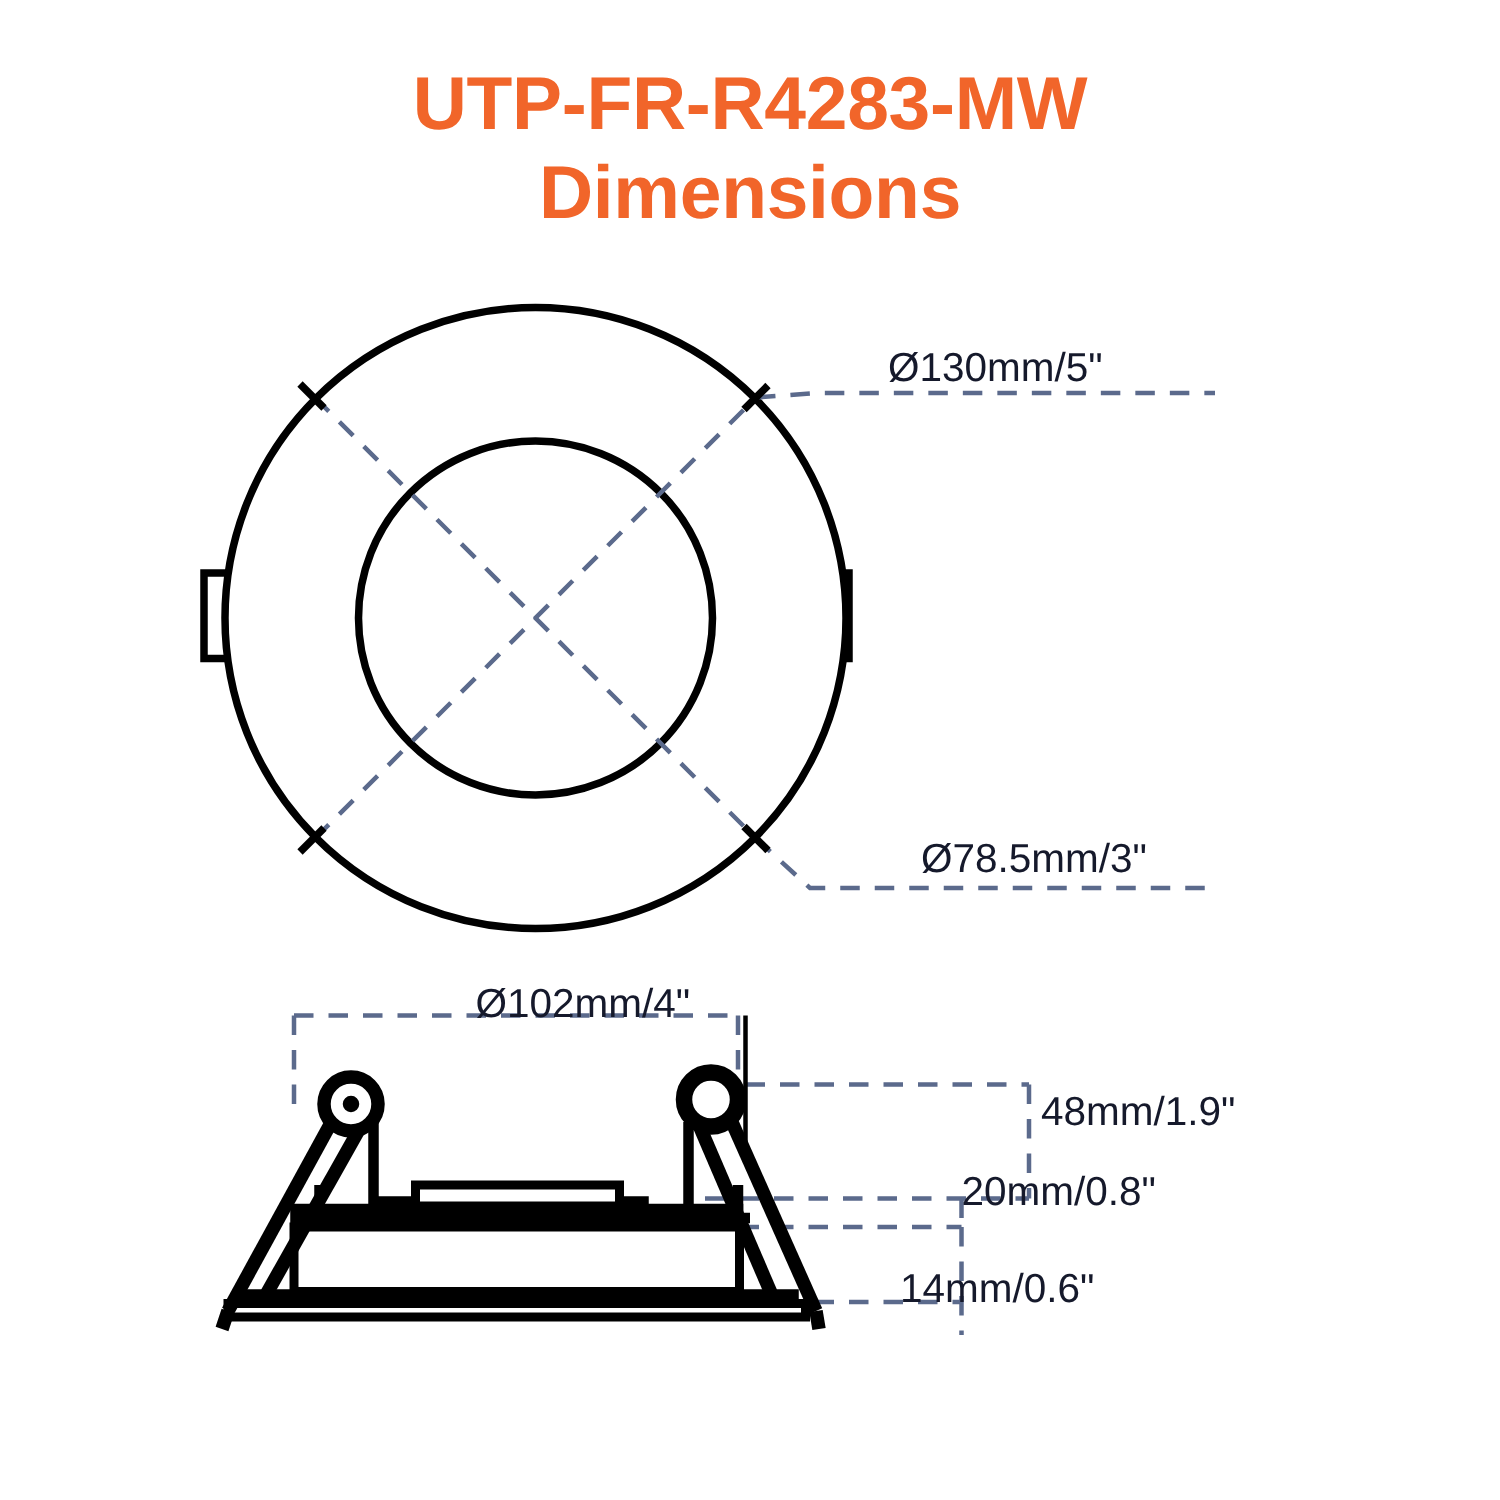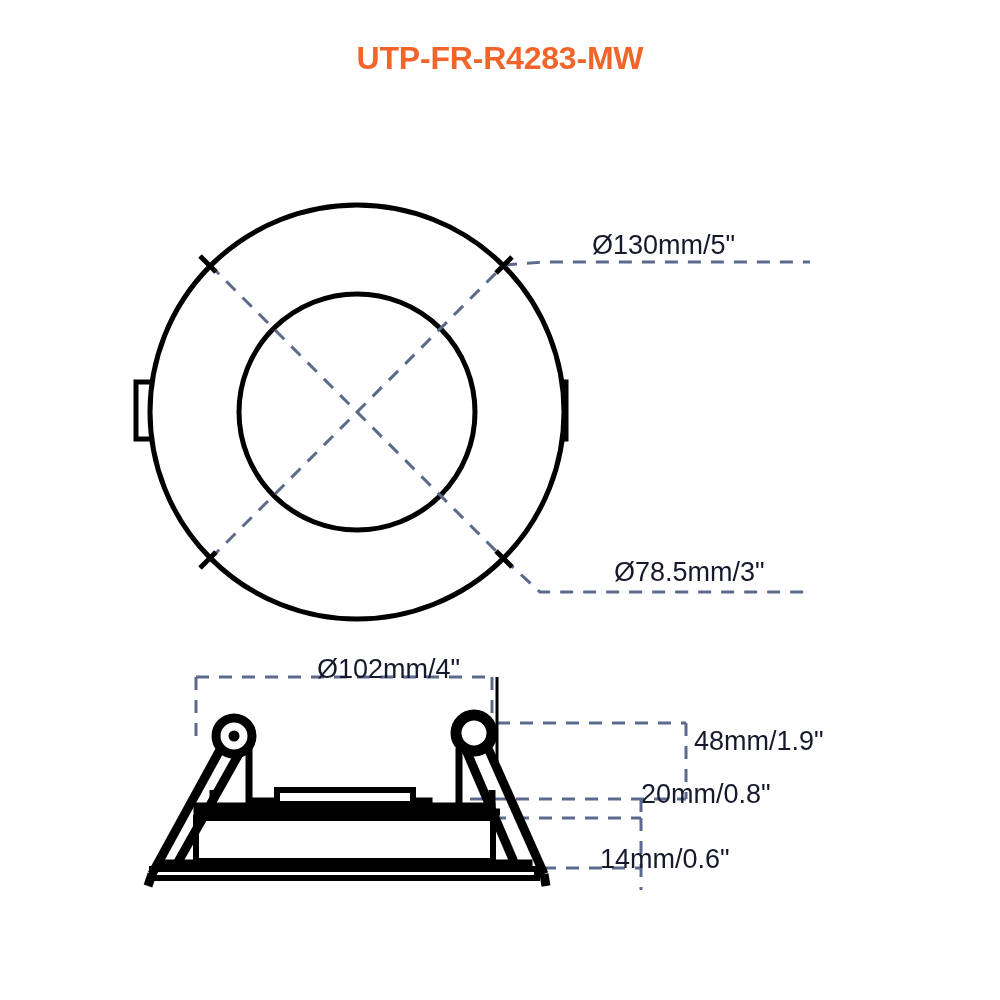--- a/index.html
+++ b/index.html
@@ -25,21 +25,21 @@
     top: 40px;
     left: 0;
     width: 1000px;
     text-align: center;
     line-height: 1.18;
   }
   .title-line {
     display: block;
     font-family: "Liberation Sans", sans-serif;
     font-weight: bold;
-    font-size: 32px;
+    font-size: 50px;
     letter-spacing: -0.2px;
     color: #F1652A;
   }
   #drawing {
     position: absolute;
     top: 0;
     left: 0;
   }
   .dim-text {
     font-family: "Liberation Sans", sans-serif;
@@ -47,20 +47,21 @@
     fill: #15192b;
   }
 </style>
 </head>
 <body>
 
 <div id="sheet">
 
   <div class="title-block">
     <span class="title-line">UTP-FR-R4283-MW</span>
+    <span class="title-line">Dimensions</span>
   </div>
 
   <svg id="drawing" width="1000" height="1000" viewBox="0 0 1000 1000">
 
     <g>
 
       <g>
         <rect x="136" y="382" width="20" height="57" fill="none" stroke="#000000" stroke-width="5"></rect>
       </g>
 

